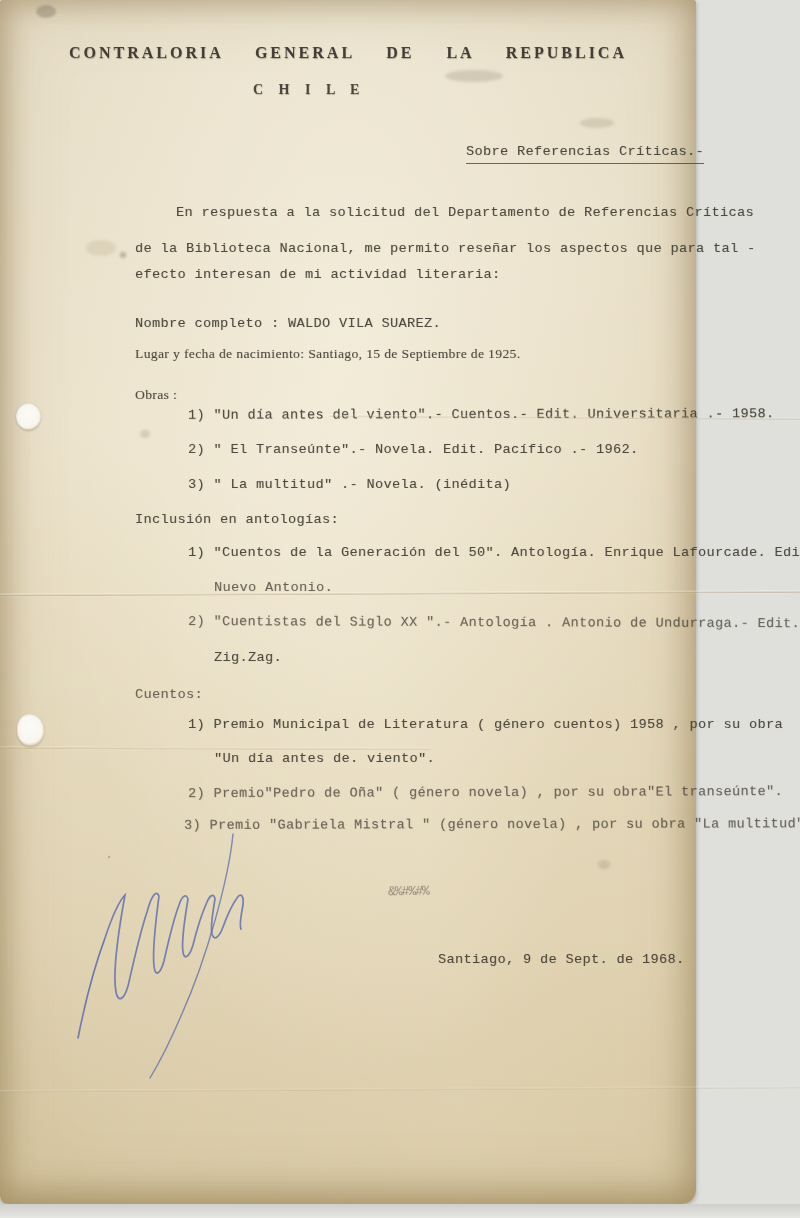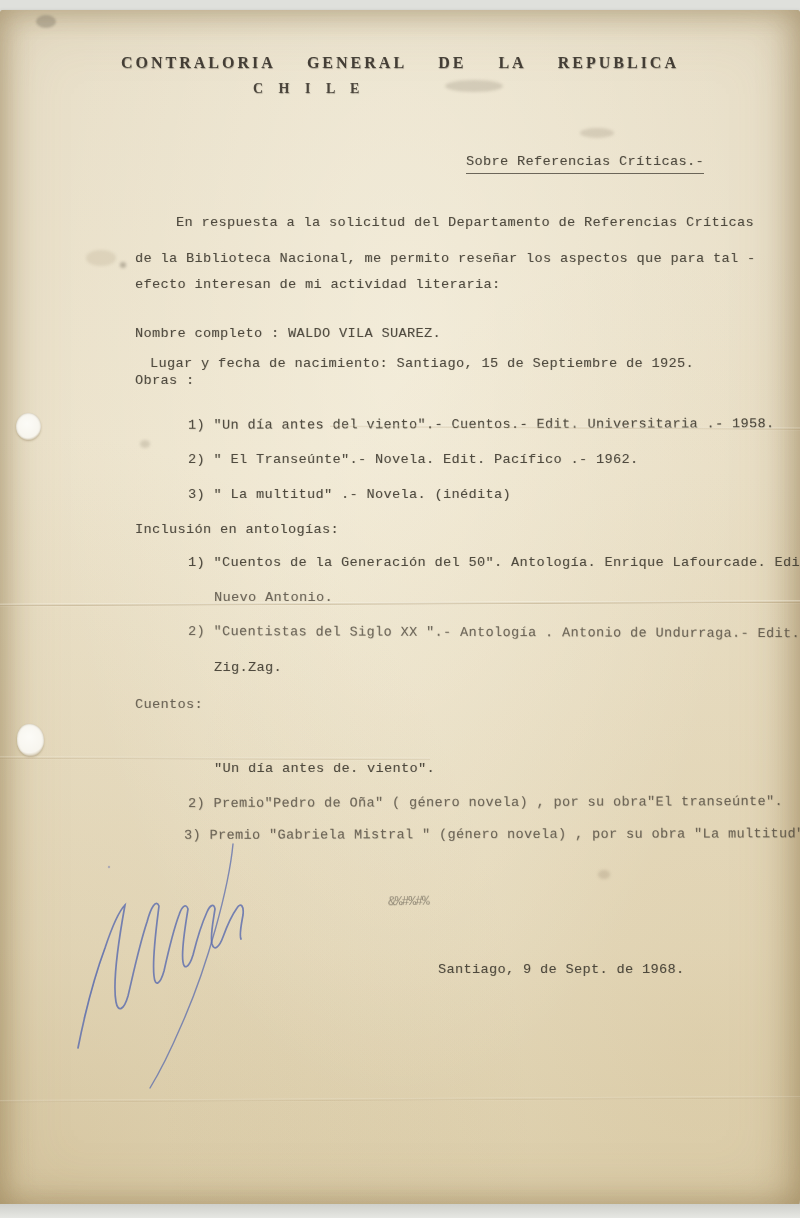--- a/index.html
+++ b/index.html
@@ -3,36 +3,35 @@
 <meta charset="utf-8">
 <style>
   html,body{margin:0;padding:0;}
   body{
     width:800px;height:1218px;position:relative;overflow:hidden;
     background:#dfe0dc;
     font-family:"Liberation Mono","DejaVu Sans Mono",monospace;
   }
   
   .paper{
-    position:absolute;left:0;top:0;width:800px;height:1204px;
+    position:absolute;left:0;top:0;width:696px;height:1204px;
     background-color:#e9e0c8;
     background-image:
       radial-gradient(ellipse at 50% 28%, rgba(255,252,240,.38), rgba(0,0,0,0) 62%),
       radial-gradient(ellipse at 88% 86%, rgba(186,156,98,.20), rgba(0,0,0,0) 55%),
       radial-gradient(ellipse at 8% 96%, rgba(178,148,92,.22), rgba(0,0,0,0) 45%),
       linear-gradient(180deg,#e8dfc9 0%,#ece3cc 38%,#e9dfc4 78%,#e0d4b4 100%);
     box-shadow:
       inset 0 0 70px rgba(140,115,70,.22),
       inset 0 -16px 28px rgba(128,104,60,.25),
       inset -16px 0 30px rgba(135,110,65,.20),
       inset 12px 0 26px rgba(135,110,65,.16),
       inset 0 10px 22px rgba(150,130,90,.12),
       0 2px 4px rgba(60,60,60,.35);
     border-radius:2px 2px 14px 8px;
-    margin-top:10px;
   }
   
   .line{
     position:absolute;white-space:pre;
     font:13.5px/18px "Liberation Mono","DejaVu Sans Mono",monospace;
     color:rgba(64,59,49,.88);
     letter-spacing:.4px;
     text-shadow:.5px .4px .7px rgba(64,59,49,.30);
   }
   .faint{color:rgba(72,66,55,.70);}
@@ -72,43 +71,44 @@
   }
   .sig-svg{position:absolute;left:0;top:0;pointer-events:none;}
   .bottom-gap{position:absolute;left:0;bottom:0;width:800px;height:14px;background:linear-gradient(180deg,#cfd0cb,#e6e7e3);}
 </style>
 </head>
 <body>
 
 <div class="paper">
 
   <div class="line heading-org center" style="left:0;right:0;top:44px;">CONTRALORIA  GENERAL  DE  LA  REPUBLICA</div>
-  <div class="line heading-country" style="left:253px;top:70px;text-align:right;">C H I L E</div>
+  <div class="line heading-country" style="left:253px;top:81px;text-align:right;">C H I L E</div>
 
   <div class="line subject" style="left:466px;top:143px;">Sobre Referencias Críticas.-</div>
 
   <div class="line" style="left:176px;top:204px;">En respuesta a la solicitud del Departamento de Referencias Críticas</div>
   <div class="line" style="left:135px;top:240px;">de la Biblioteca Nacional, me permito reseñar los aspectos que para tal -</div>
   <div class="line" style="left:135px;top:266px;">efecto interesan de mi actividad literaria:</div>
 
   <div class="line" style="left:135px;top:315px;">Nombre completo : WALDO VILA SUAREZ.</div>
-  <div class="line" style="left:150px;top:345px;">Lugar y fecha de nacimiento: Santiago, 15 de Septiembre de 1925.</div>
+  <div class="line" style="left:135px;top:345px;font-family:Liberation Serif, serif;">Lugar y fecha de nacimiento: Santiago, 15 de Septiembre de 1925.</div>
 
-  <div class="line" style="left:135px;top:362px;">Obras :</div>
+  <div class="line" style="left:135px;top:386px;font-family:Liberation Serif, serif;">Obras :</div>
   <div class="line" style="left:188px;top:406px;transform:rotate(-0.15deg);">1) "Un día antes del viento".- Cuentos.- Edit. Universitaria .- 1958.</div>
   <div class="line" style="left:188px;top:441px;">2) " El Transeúnte".- Novela. Edit. Pacífico .- 1962.</div>
   <div class="line" style="left:188px;top:476px;">3) " La multitud" .- Novela. (inédita)</div>
 
   <div class="line" style="left:135px;top:511px;">Inclusión en antologías:</div>
   <div class="line" style="left:188px;top:544px;">1) "Cuentos de la Generación del 50". Antología. Enrique Lafourcade. Edit.</div>
   <div class="line faint" style="left:214px;top:579px;">Nuevo Antonio.</div>
   <div class="line faint" style="left:188px;top:614px;transform:rotate(0.2deg);">2) "Cuentistas del Siglo XX ".- Antología . Antonio de Undurraga.- Edit.</div>
   <div class="line" style="left:214px;top:649px;text-align:center;">Zig.Zag.</div>
 
   <div class="line faint" style="left:135px;top:686px;">Cuentos:</div>
+  <div class="line" style="left:188px;top:716px;">1) Premio Municipal de Literatura ( género cuentos) 1958 , por su obra</div>
   <div class="line" style="left:214px;top:750px;">"Un día antes de. viento".</div>
   <div class="line faint" style="left:188px;top:784px;transform:rotate(-0.2deg);">2) Premio"Pedro de Oña" ( género novela) , por su obra"El transeúnte".</div>
   <div class="line faint" style="left:184px;top:816px;transform:rotate(-0.15deg);">3) Premio "Gabriela Mistral " (género novela) , por su obra "La multitud".</div>
 
   <div class="strike" style="left:388px;top:884px;">&amp;%#%#%</div>
 
   <div class="line" style="left:438px;top:951px;text-align:right;">Santiago, 9 de Sept. de 1968.</div>
 
   <svg class="sig-svg" width="800" height="1204" viewBox="0 0 800 1204">
     <path d="M 78 1038

